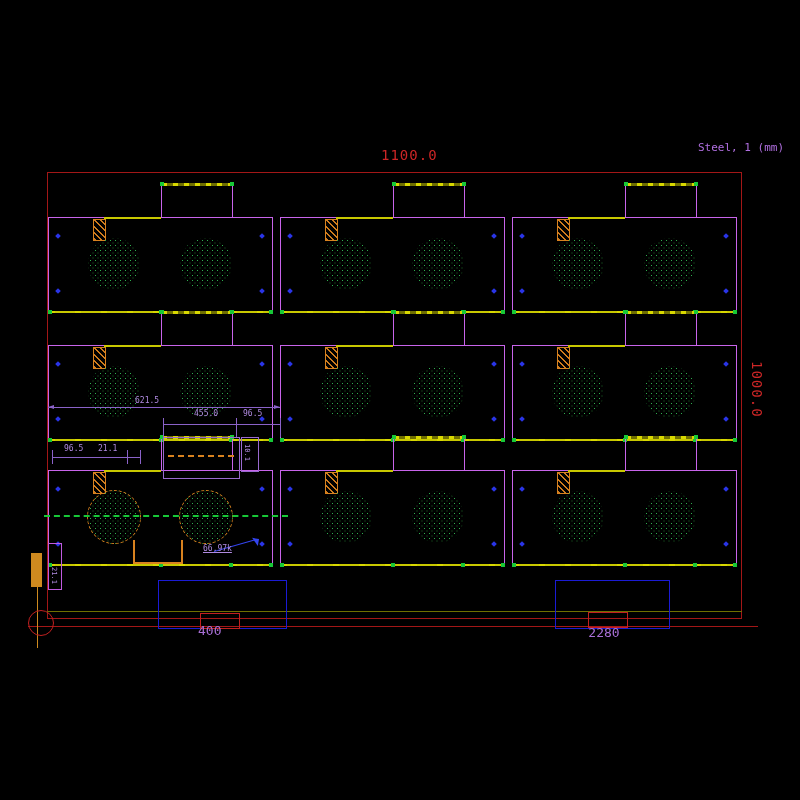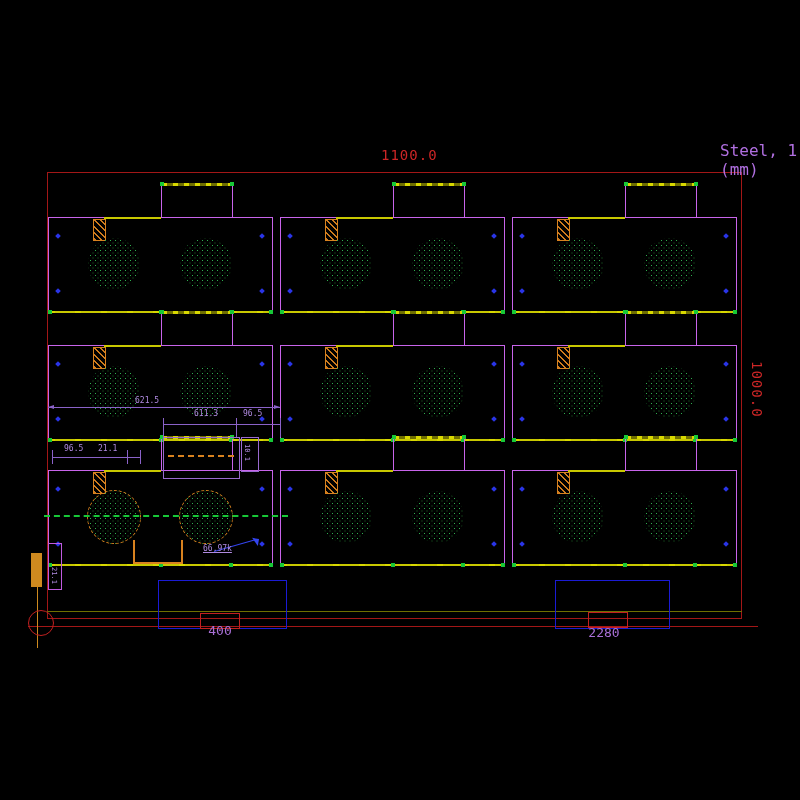--- a/index.html
+++ b/index.html
@@ -5,24 +5,24 @@
   html,body{margin:0;padding:0;background:#000;}
   #stage{position:relative;width:800px;height:800px;background:#000;overflow:hidden;
          font-family:"DejaVu Sans Mono","Liberation Mono",monospace;}
   .abs{position:absolute;}
   
   #sheet-border{left:47px;top:172px;width:693px;height:445px;border:1px solid #a31717;}
   #baseline-olive{left:47px;top:611px;width:695px;height:1px;background:#6f6f00;}
   #baseline-red2{left:28px;top:626px;width:730px;height:1px;background:#a31717;}
   
   .lbl{color:#a86fd6;white-space:nowrap;}
-  #material-label{left:720px;top:141px;font-size:16px;color:#b06fe0;}
+  #material-label{left:698px;top:141px;font-size:11px;color:#b06fe0;}
   #sheet-width-label{left:381px;top:147px;font-size:14px;color:#cc2626;letter-spacing:1px;}
   #sheet-height-label{left:749px;top:361px;font-size:14px;color:#cc2626;writing-mode:vertical-rl;letter-spacing:1px;}
-  #dim-400{left:198px;top:623px;width:44px;text-align:center;font-size:13px;}
+  #dim-400{left:198px;top:623px;width:44px;font-size:13px;}
   #dim-1250{left:578px;top:625px;width:52px;text-align:center;font-size:13px;}
   .tinydim{font-size:8px;color:#b08ae0;line-height:8px;}
   #dim-long-label{left:135px;top:397px;}
   #dim-mid-label{left:194px;top:410px;}
   #dim-right-label{left:243px;top:410px;}
   #dim-a-label{left:64px;top:445px;}
   #dim-b-label{left:98px;top:445px;}
   #mass-label{left:203px;top:545px;text-decoration:underline;}
   .vtext{writing-mode:vertical-rl;font-size:7px;color:#b08ae0;}
   #dim-vert-label{left:243px;top:444px;}
@@ -295,20 +295,20 @@
   <div class="abs" id="subbox"></div>
   <div class="abs" id="mass-leader"></div>
   <div class="abs" id="mass-leader-head"></div>
 
   <div class="abs" id="material-label">Steel, 1 (mm)</div>
   <div class="abs" id="sheet-width-label">1100.0</div>
   <div class="abs" id="sheet-height-label">1000.0</div>
   <div class="abs lbl" id="dim-400">400</div>
   <div class="abs lbl" id="dim-1250">2280</div>
   <div class="abs tinydim" id="dim-long-label">621.5</div>
-  <div class="abs tinydim" id="dim-mid-label">611.3</div>
+  <div class="abs tinydim" id="dim-mid-label">455.0</div>
   <div class="abs tinydim" id="dim-right-label">96.5</div>
   <div class="abs tinydim" id="dim-a-label">96.5</div>
   <div class="abs tinydim" id="dim-b-label">21.1</div>
   <div class="abs tinydim" id="mass-label">66.97k</div>
   <div class="abs vtext" id="dim-vert-label">10.1</div>
   <div class="abs vtext" id="dim-side-label">21.1</div>
 </div>
 
 </body></html>

